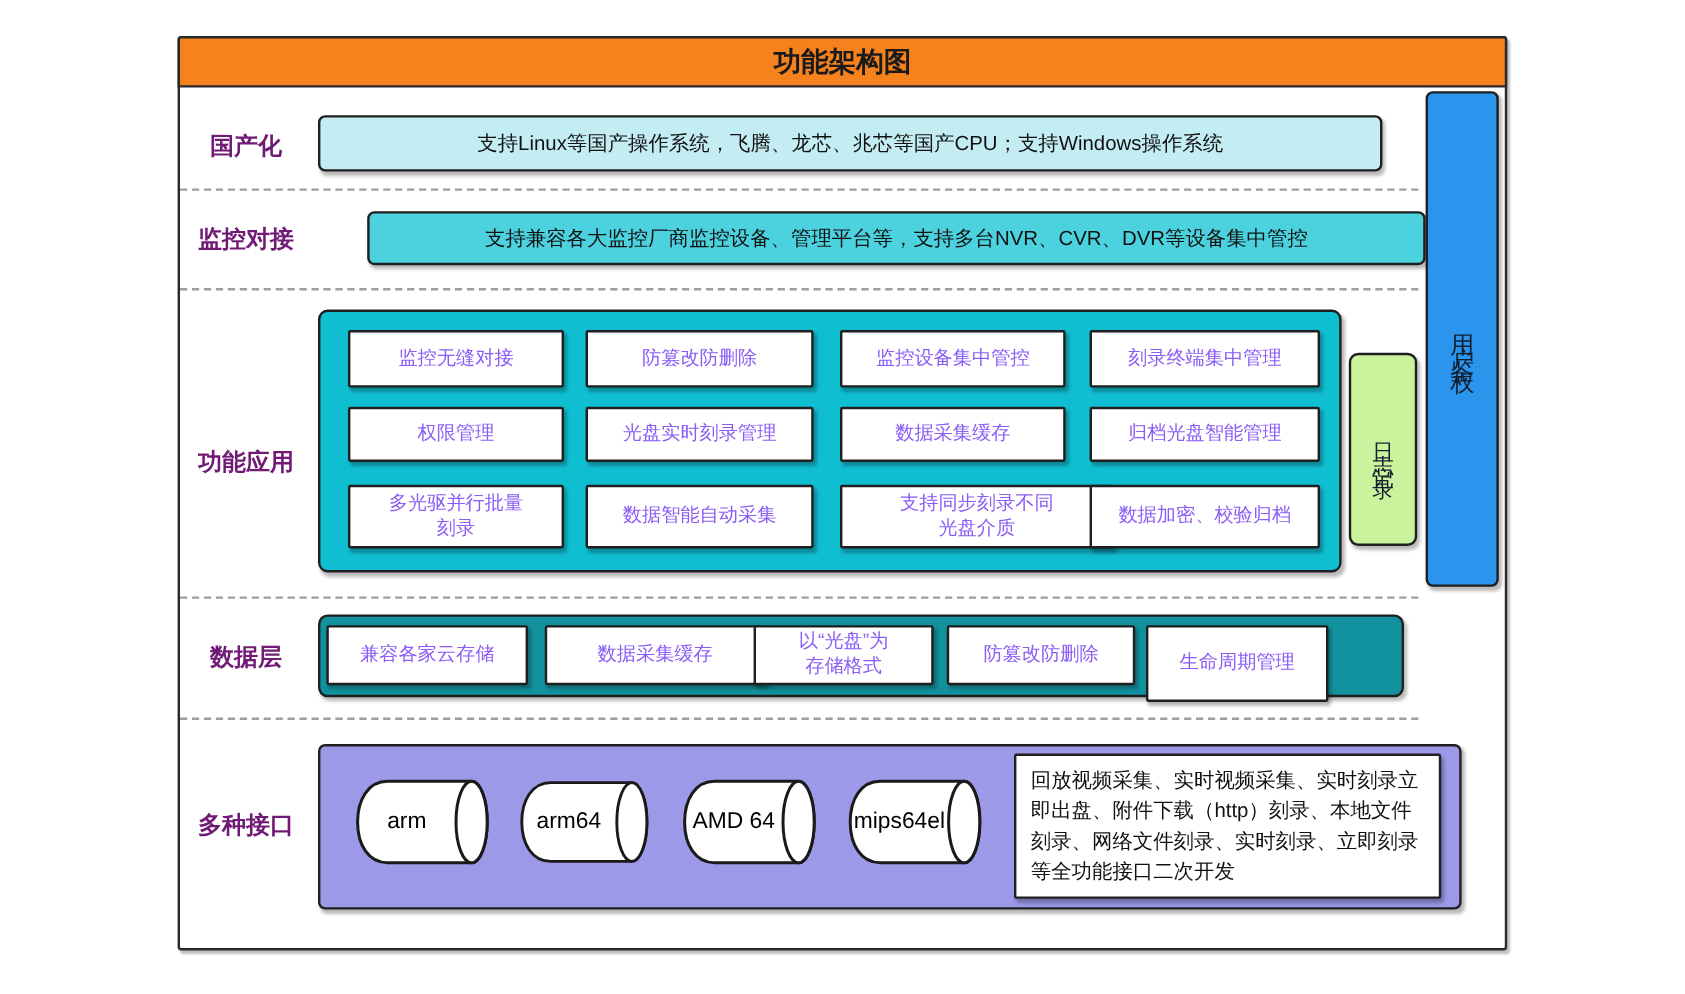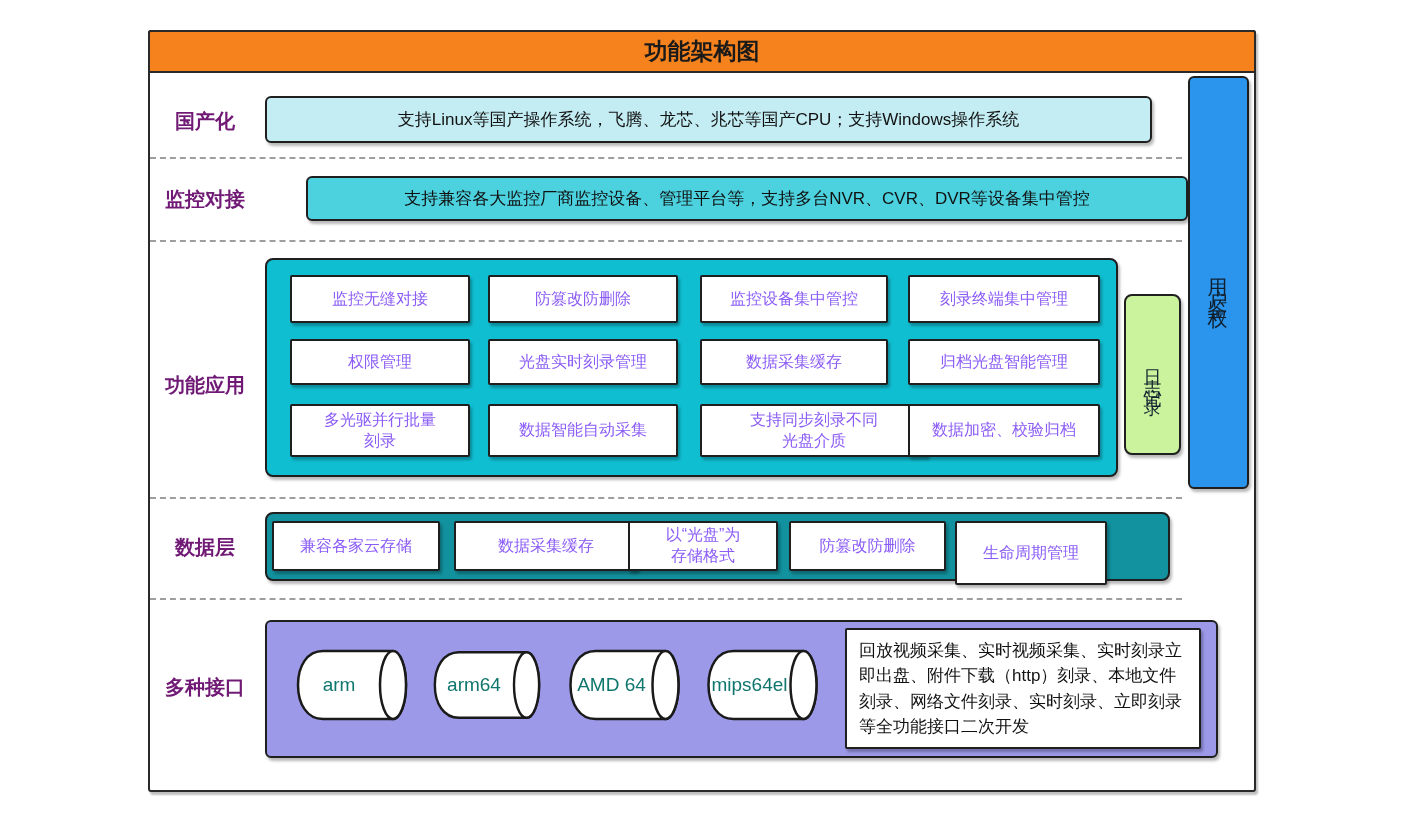--- a/index.html
+++ b/index.html
@@ -67,21 +67,21 @@
   }
   .log-box  { left:1124px; top:294px; width:57px; height:161px; background:#CBF39E; }
   .log-box .vtext { font-size:18px; }
   .auth-bar { left:1188px; top:76px; width:61px; height:413px; background:#2B94EC; border-radius:6px; }
   .auth-bar .vtext { font-size:20px; }
   .cylinder { top:648px; height:74px; }
   .cylinder svg { position:absolute; left:0; top:0; width:100%; height:100%; }
   .cyl-label {
     position:absolute; left:0; top:0; bottom:0; right:24px;
     display:flex; align-items:center; justify-content:center;
-    font-size:19px; color:#0f766e;
+    font-size:19px; color:#000000;
   }
   .api-box {
     left:845px; top:628px; width:356px; height:121px;
     background:#fff; border:2px solid #1f1f1f; border-radius:2px;
     padding:8px 12px; font-size:17px; line-height:1.5; color:#111;
     display:flex; align-items:center; text-align:left;
   }
 </style>
 </head>
 <body>

